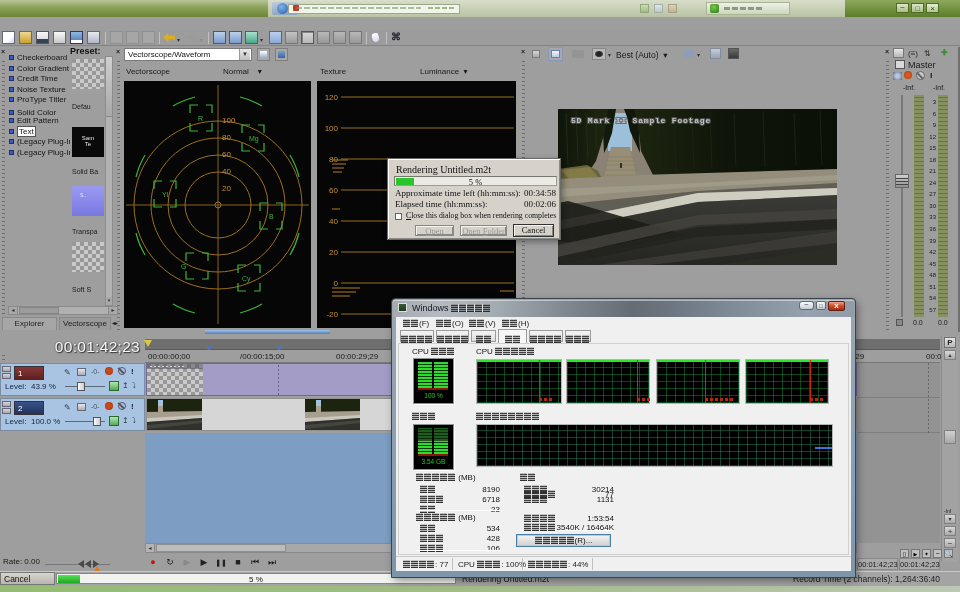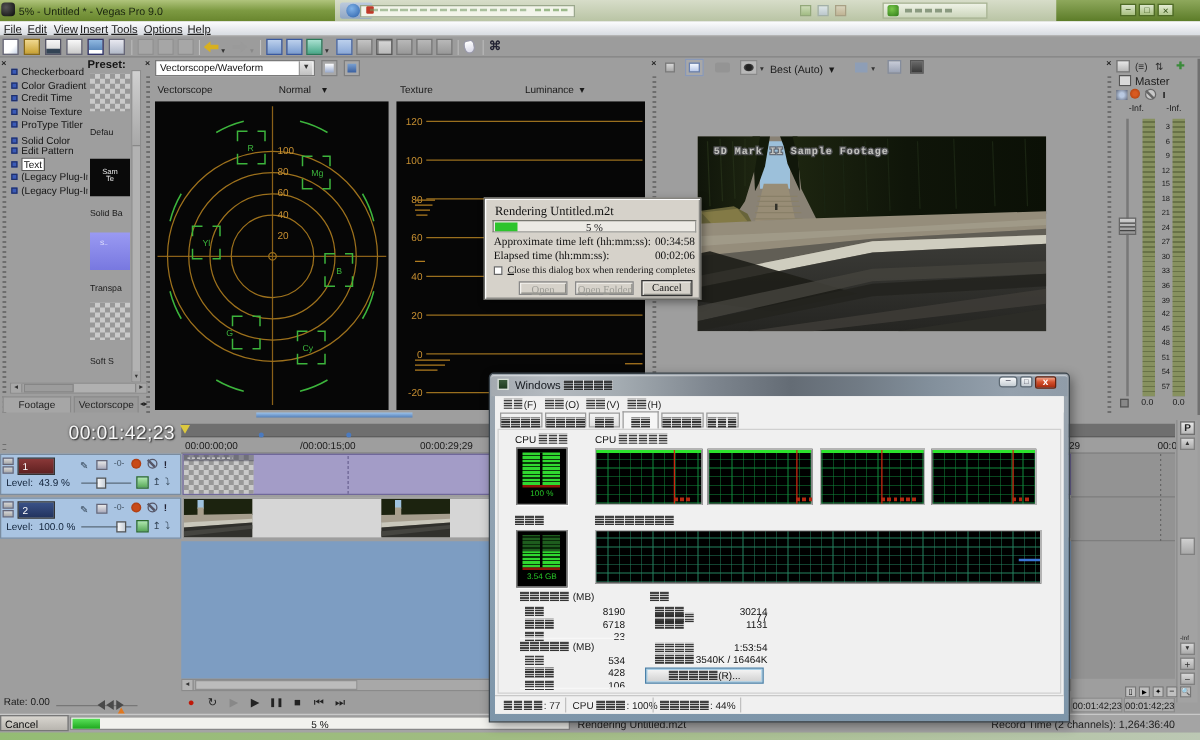--- a/index.html
+++ b/index.html
@@ -24,51 +24,38 @@
 .graph{height:45px;background-color:#000;border:1px solid #b4b4b4;
 background-image:linear-gradient(#2ce42c 0,#2ce42c 2px,transparent 2px),repeating-linear-gradient(90deg,rgba(16,140,60,.5) 0 1px,transparent 1px 9px),repeating-linear-gradient(0deg,rgba(16,140,60,.5) 0 1px,transparent 1px 7px)}
 .graph i{position:absolute;top:0;width:1px;height:43px;background:#cc2810}
 .graph em{position:absolute;bottom:2px;width:14px;height:3px;background-image:repeating-linear-gradient(90deg,#b42810 0 3px,transparent 3px 5px)}
 .mgraph{background-color:#000;border:1px solid #b4b4b4;
 background-image:repeating-linear-gradient(90deg,rgba(36,130,95,.5) 0 1px,transparent 1px 9px),repeating-linear-gradient(0deg,rgba(36,130,95,.5) 0 1px,transparent 1px 7px)}
 </style></head><body>
 <div id="scr">
 
 <div class="ab" style="left:0;top:0;width:960px;height:17px;background:linear-gradient(#b9c49a,#8fa45e 40%,#6b8434)"></div>
-<div class="ab" style="left:0;top:0;width:268px;height:17px;background:linear-gradient(#b0c47c,#7d9a42 50%,#69862e)">
- <div class="ab" style="left:1px;top:2px;width:11px;height:11px;background:radial-gradient(circle at 35% 35%,#555,#0a0a0a);border-radius:3px"></div>
- <div class="ab" style="left:15px;top:4px;font-size:8.5px;color:#1a2410;white-space:nowrap">5% - Untitled * - Vegas Pro 9.0</div>
-</div>
 <div class="ab" style="left:268px;top:0;width:592px;height:17px;background:linear-gradient(#d7ddc9,#b9c4a4)"></div>
 <div class="ab" style="left:272px;top:2px;width:26px;height:13px;background:linear-gradient(#bccadd,#8fa6c4);border-radius:2px"></div>
 <div class="ab" style="left:277px;top:3px;width:11px;height:11px;background:radial-gradient(circle at 40% 35%,#7fb2e8,#2a5fa8);border-radius:50%"></div>
 <div class="ab" style="left:288px;top:4px;width:172px;height:10px;background:#f2f4ea;border:1px solid #9aa78c"></div>
 <div class="ab" style="left:293px;top:5px;width:6px;height:6px;background:#c03828;border-radius:1px"></div>
 <div class="ab" style="left:296px;top:7px;width:125px;height:2px;background:repeating-linear-gradient(90deg,rgba(110,150,95,.55) 0 6px,transparent 6px 8px)"></div>
 <div class="ab" style="left:428px;top:7px;width:26px;height:2px;background:repeating-linear-gradient(90deg,#9bb98a 0 5px,transparent 5px 7px)"></div>
 <div class="ab" style="left:640px;top:4px;width:9px;height:9px;background:linear-gradient(#cddcb8,#a2bc84);border:1px solid #93a87a"></div>
 <div class="ab" style="left:654px;top:4px;width:9px;height:9px;background:linear-gradient(#dde6e8,#bcc8cc);border:1px solid #a2b0a8"></div>
 <div class="ab" style="left:668px;top:4px;width:9px;height:9px;background:linear-gradient(#d8d2bc,#c0b494);border:1px solid #a8a084"></div>
 <div class="ab" style="left:706px;top:2px;width:84px;height:13px;background:linear-gradient(#eef2e6,#ccd6bc);border:1px solid #a8b494"></div>
 <div class="ab" style="left:710px;top:4px;width:9px;height:9px;background:radial-gradient(circle at 40% 35%,#7ac84a,#2d7a18);border-radius:2px"></div>
 <div class="ab" style="left:724px;top:7px;width:40px;height:3px;background:repeating-linear-gradient(90deg,#8a9a80 0 6px,transparent 6px 8px)"></div>
 <div class="ab" style="left:845px;top:0;width:115px;height:17px;background:linear-gradient(#8ea85c,#5c7c28)"></div>
 <div class="ab" style="left:896px;top:3px;width:13px;height:10px;background:linear-gradient(#dce6cc,#a8c080);border:1px solid #4e6a26;color:#2e4a12;font-size:8px;line-height:8px;text-align:center">−</div>
 <div class="ab" style="left:911px;top:3px;width:13px;height:10px;background:linear-gradient(#dce6cc,#a8c080);border:1px solid #4e6a26;color:#2e4a12;font-size:7px;line-height:9px;text-align:center">□</div>
 <div class="ab" style="left:926px;top:3px;width:13px;height:10px;background:linear-gradient(#e4ecd4,#b2c88e);border:1px solid #4e6a26;color:#2e4a12;font-size:8px;line-height:9px;text-align:center">×</div>
 
-<div class="ab" style="left:0;top:17px;width:960px;height:12px;background:linear-gradient(#fdfdfe,#d8dce2);border-bottom:1px solid #b4b4b4">
- <span style="position:absolute;left:3px;top:1px;font-size:9px;color:#1c1c1c;text-decoration:underline">File</span>
-<span style="position:absolute;left:22px;top:1px;font-size:9px;color:#1c1c1c;text-decoration:underline">Edit</span>
-<span style="position:absolute;left:43px;top:1px;font-size:9px;color:#1c1c1c;text-decoration:underline">View</span>
-<span style="position:absolute;left:64px;top:1px;font-size:9px;color:#1c1c1c;text-decoration:underline">Insert</span>
-<span style="position:absolute;left:89px;top:1px;font-size:9px;color:#1c1c1c;text-decoration:underline">Tools</span>
-<span style="position:absolute;left:115px;top:1px;font-size:9px;color:#1c1c1c;text-decoration:underline">Options</span>
-<span style="position:absolute;left:150px;top:1px;font-size:9px;color:#1c1c1c;text-decoration:underline">Help</span>
-</div>
 
 <div class="ab" style="left:0;top:30px;width:960px;height:16px;background:#9c9c9c;border-bottom:1px solid #838383" id="toolbar">
       <div style="position:absolute;left:2px;top:1px;width:13px;height:13px;background:linear-gradient(135deg,#fff 60%,#c8d4e8);border:1px solid #667"></div>
       <div style="position:absolute;left:19px;top:1px;width:13px;height:13px;background:linear-gradient(#f0d890,#c8a030);border:1px solid #866818"></div>
       <div style="position:absolute;left:36px;top:1px;width:13px;height:13px;background:linear-gradient(#f8f8f8,#d0d0d0);border:1px solid #556;box-shadow:0 -4px 0 #345 inset"></div>
       <div style="position:absolute;left:53px;top:1px;width:13px;height:13px;background:linear-gradient(#f8f8f8,#c8c8c8);border:1px solid #667"></div>
       <div style="position:absolute;left:70px;top:1px;width:13px;height:13px;background:linear-gradient(#90b8e0,#4878b0);border:1px solid #336;box-shadow:0 -3px 0 #fff inset"></div>
       <div style="position:absolute;left:87px;top:1px;width:13px;height:13px;background:linear-gradient(#e8e8f0,#b0b8c8);border:1px solid #667"></div>
       <div style="position:absolute;left:105px;top:2px;width:1px;height:12px;background:#818181;border-right:1px solid #c0c0c0"></div>
       <div style="position:absolute;left:110px;top:1px;width:13px;height:13px;background:#a8a8a8;border:1px solid #8e8e8e;opacity:.85"></div>
@@ -124,21 +111,21 @@
 <div style="position:absolute;left:1px;top:69.0px;white-space:nowrap"><span style="display:inline-block;width:5px;height:5px;background:#3a5ab8;border:1px solid #20306a;margin-right:3px;vertical-align:0"></span><span style="">Edit Pattern</span></div>
 <div style="position:absolute;left:1px;top:79.5px;white-space:nowrap"><span style="display:inline-block;width:5px;height:5px;background:#3a5ab8;border:1px solid #20306a;margin-right:3px;vertical-align:0"></span><span style=" background:#fff;border:1px solid #555;padding:0 1px;">Text</span></div>
 <div style="position:absolute;left:1px;top:90.0px;white-space:nowrap"><span style="display:inline-block;width:5px;height:5px;background:#3a5ab8;border:1px solid #20306a;margin-right:3px;vertical-align:0"></span><span style="">(Legacy Plug-In</span></div>
 <div style="position:absolute;left:1px;top:100.5px;white-space:nowrap"><span style="display:inline-block;width:5px;height:5px;background:#3a5ab8;border:1px solid #20306a;margin-right:3px;vertical-align:0"></span><span style="">(Legacy Plug-In</span></div>
     </div>
 <div class="ab" style="left:8px;top:306px;width:110px;height:9px;background:#b0b0b0;border:1px solid #8a8a8a">
  <div class="ab" style="left:0;top:0;width:9px;height:7px;background:#a8a8a8;border-right:1px solid #888;font-size:6px;line-height:7px;text-align:center;color:#333">◂</div>
  <div class="ab" style="right:0;top:0;width:9px;height:7px;background:#a8a8a8;border-left:1px solid #888;font-size:6px;line-height:7px;text-align:center;color:#333">▸</div>
  <div class="ab" style="left:10px;top:0;width:40px;height:7px;background:#9c9c9c;border:1px solid #868686"></div>
 </div>
-<div class="ab" style="left:2px;top:317px;width:55px;height:13px;background:#a6a6a6;border:1px solid #8a8a8a;border-bottom:0;font-size:8px;color:#222;text-align:center;line-height:12px">Footage</div>
+<div class="ab" style="left:2px;top:317px;width:55px;height:13px;background:#a6a6a6;border:1px solid #8a8a8a;border-bottom:0;font-size:8px;color:#222;text-align:center;line-height:12px">Explorer</div>
 <div class="ab" style="left:59px;top:317px;width:52px;height:13px;background:#9a9a9a;border:1px solid #8a8a8a;border-bottom:0;font-size:8px;color:#222;text-align:center;line-height:12px">Vectorscope</div>
 <div class="ab" style="left:112px;top:319px;width:6px;height:10px;font-size:6px;color:#222">◂▸</div>
 <div class="ab" style="left:70px;top:46px;font-size:9px;font-weight:700;color:#141414">Preset:</div>
 <div id="presets" class="ab" style="left:72px;top:56px;width:32px;height:250px;overflow:hidden">
       <div class="ck" style="position:absolute;left:0;top:3px;width:32px;height:30px"></div>
       <div style="position:absolute;left:0;top:47px;width:32px;font-size:7px;color:#1a1a1a;text-align:left;white-space:nowrap;overflow:hidden">Defau</div>
       <div style="position:absolute;left:0;top:71px;width:32px;height:30px;background:#0a0a0a;color:#e8e8e8;font-size:6px;text-align:center;padding-top:8px">Sam<br>Te</div>
       <div style="position:absolute;left:0;top:112px;width:32px;font-size:7px;color:#1a1a1a;text-align:left;white-space:nowrap;overflow:hidden">Solid Ba</div>
       <div style="position:absolute;left:0;top:130px;width:32px;height:30px;background:linear-gradient(#9a9af2,#7878e0)">
         <span style="color:#e8e8ff;font-size:5px;position:absolute;left:8px;top:6px">S..</span>

